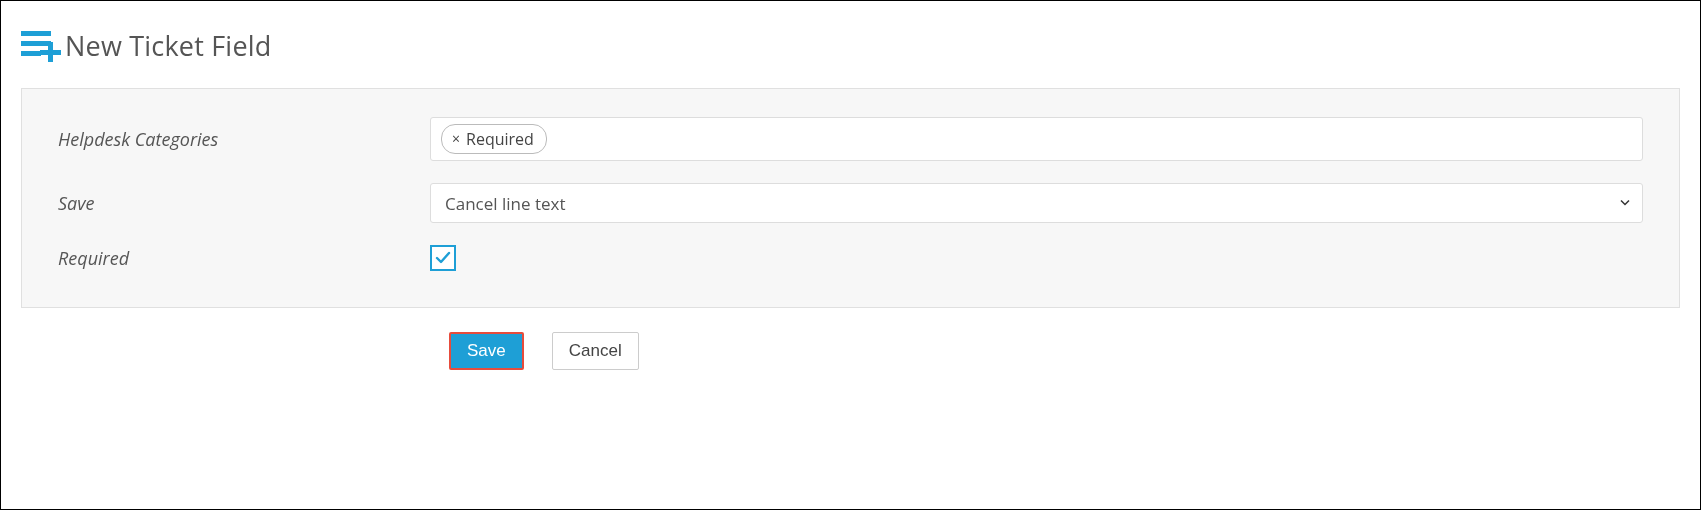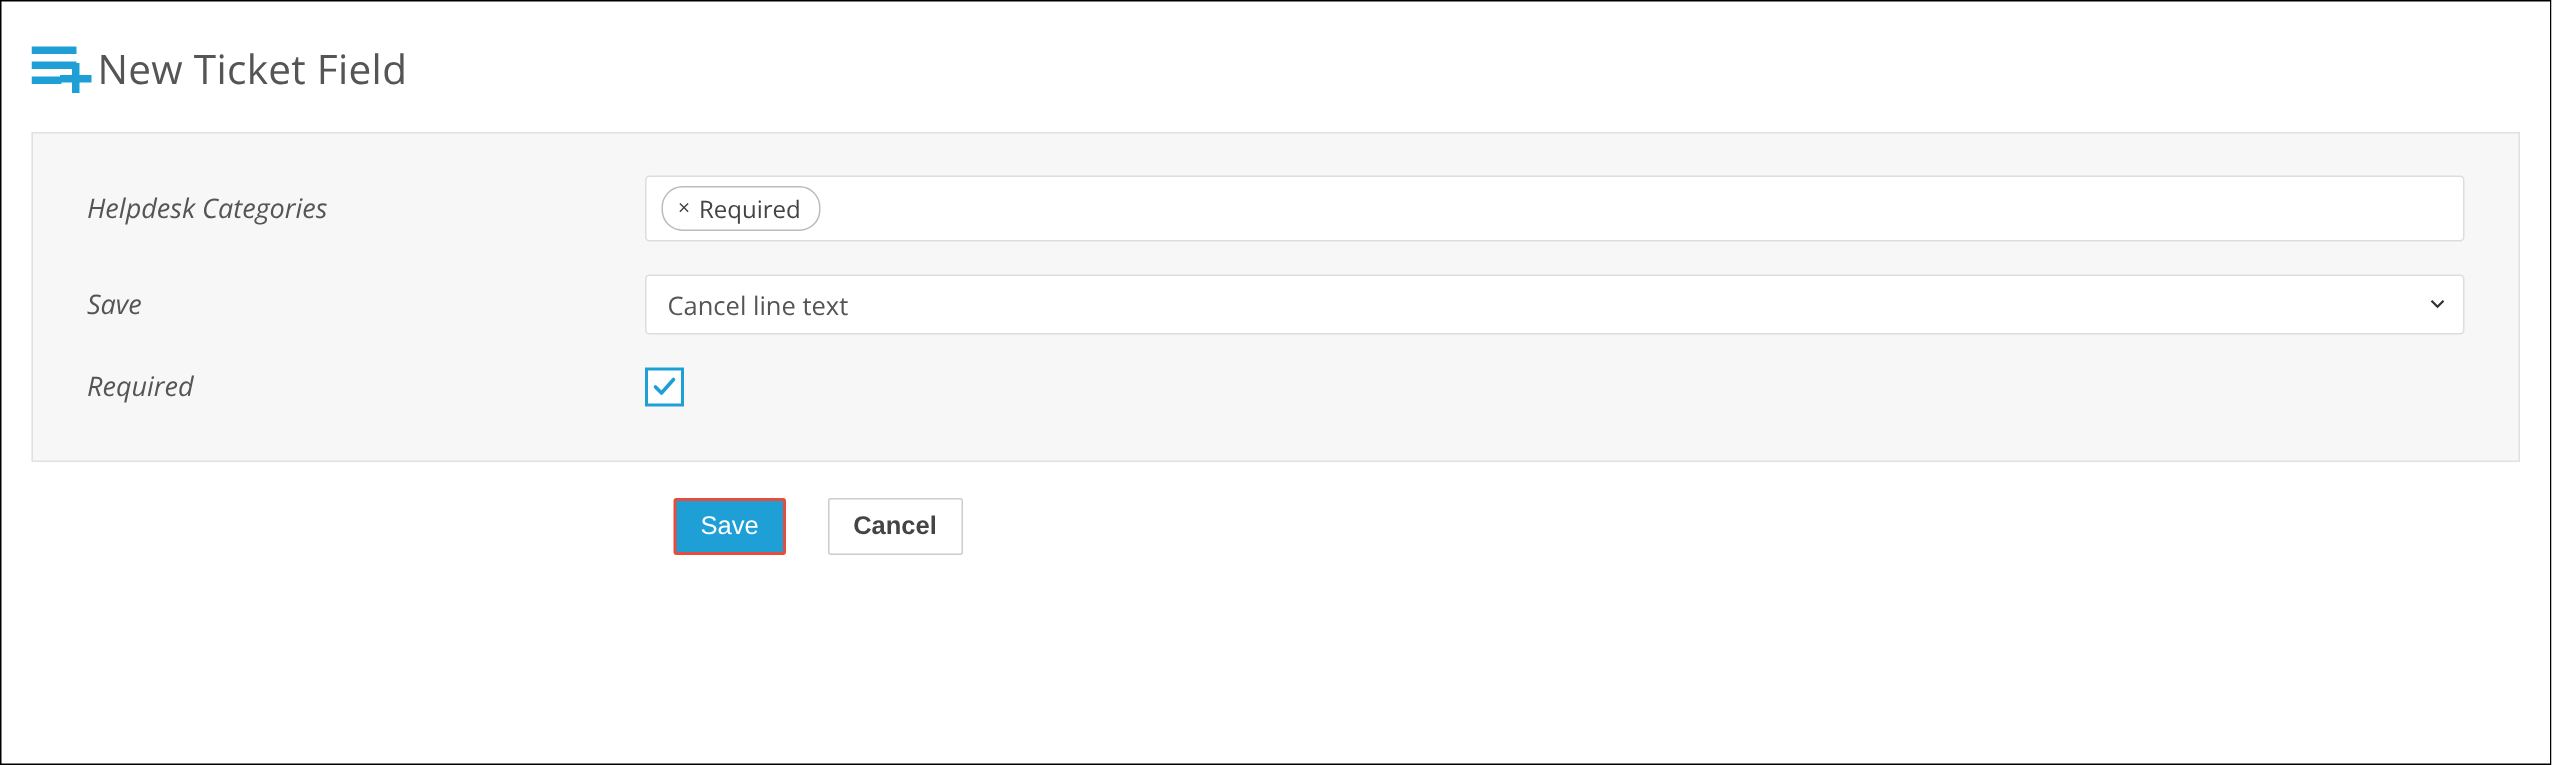--- a/index.html
+++ b/index.html
@@ -134,21 +134,20 @@
   }
   .btn-primary {
     background: #1e9fd6;
     color: #fff;
     border: 2px solid #e74c3c;
   }
   .btn-secondary {
     background: #fff;
     color: #444;
     border: 1px solid #ccc;
-    font-weight: bold;
   }
 </style>
 </head>
 <body>
 
 <div class="page">
 
   <div class="header">
     <span>
       <svg width="44" height="34" viewBox="0 0 44 34">

